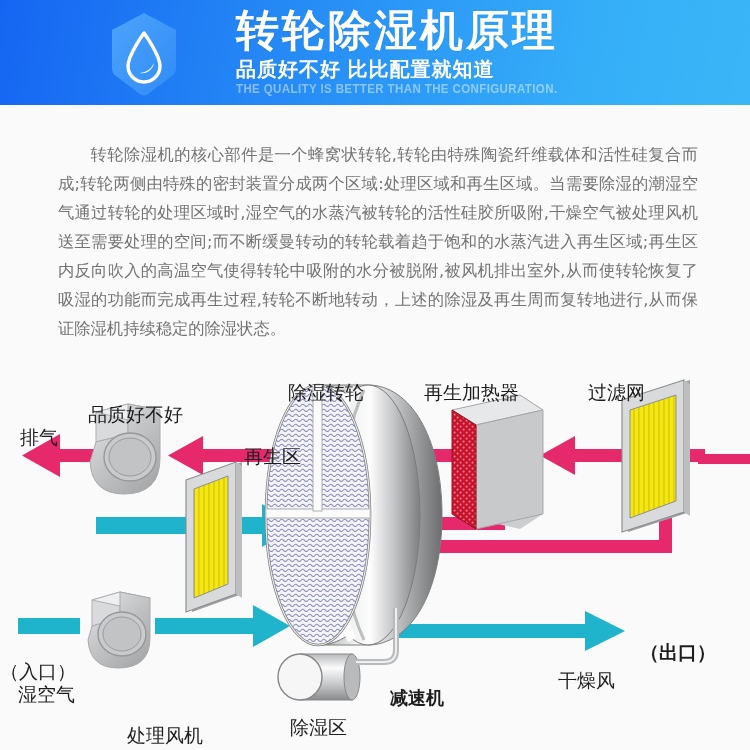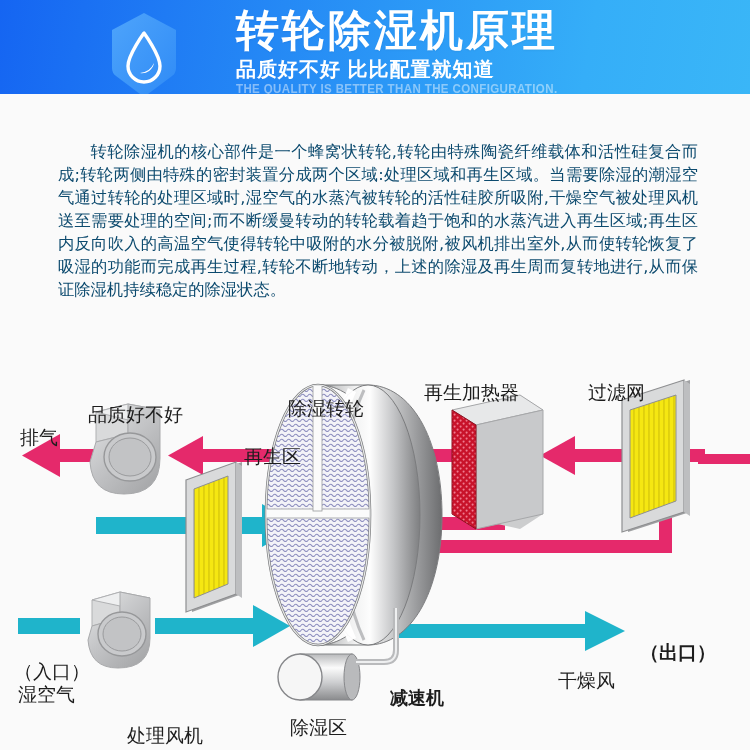--- a/index.html
+++ b/index.html
@@ -7,21 +7,21 @@
     width:750px;height:750px;
     background:#fafafa;
     font-family:"Liberation Sans","DejaVu Sans",sans-serif;
     overflow:hidden;
     position:relative;
   }
   #page{position:relative;width:750px;height:750px;background:#fafafa;overflow:hidden;}
 
   
   .header{
-    position:absolute;left:0;top:0;width:750px;height:94px;
+    position:absolute;left:0;top:0;width:750px;height:105px;
     background:linear-gradient(100deg,#1565f2 0%,#1f7bf4 22%,#2a95f6 50%,#35aef8 78%,#3ab6f7 100%);
     overflow:hidden;
   }
   .hex-badge{
     position:absolute;left:106px;top:11px;width:76px;height:88px;
   }
   .hex-badge svg{display:block;}
   .header-text{
     position:absolute;left:236px;top:4px;width:510px;height:110px;
   }
@@ -36,21 +36,21 @@
   }
   .title-eng{
     font-size:12px;line-height:15px;color:rgba(255,255,255,.45);
     font-weight:bold;letter-spacing:.4px;margin:0;padding:0;white-space:nowrap;
     transform:scaleX(.96);transform-origin:left center;
   }
 
   
   .article{
     position:absolute;left:58px;top:140px;width:640px;
-    font-size:16.3px;line-height:23px;color:#0c4a6e;
+    font-size:16.3px;line-height:29px;color:#737373;
     text-align:justify;text-indent:2em;
     font-family:"DejaVu Sans","Liberation Sans",sans-serif;
   }
 
   
   .diagram{position:absolute;left:0;top:362px;width:750px;height:388px;}
   .diagram svg{display:block;}
   .dlabel{
     position:absolute;color:#1d1d1d;font-size:19px;line-height:22px;
     font-family:"DejaVu Sans","Liberation Sans",sans-serif;
@@ -259,24 +259,24 @@
         <path d="M92 238 L120 230 L150 236 L120 244 Z" fill="#eeeff0" stroke="#b0b1b3" stroke-width="1"></path>
         <path d="M120 230 L150 236 L150 276 Q150 306 118 306 Q90 306 88 278 L92 264 L120 256 Z" fill="url(#fanG)" stroke="#a9aaac" stroke-width="1"></path>
         <ellipse cx="122" cy="272" rx="24" ry="22" fill="#c9cacc" stroke="#97989a" stroke-width="1.4"></ellipse>
         <ellipse cx="122" cy="272" rx="19" ry="17" fill="#c2c3c5" stroke="#9a9b9d" stroke-width="1"></ellipse>
       </g>
     </svg>
 
     <div class="dlabel" style="left:20px;top:64px;">排气</div>
     <div class="dlabel" style="left:88px;top:41px;">品质好不好</div>
     <div class="dlabel" style="left:204px;top:83px;margin-left:40px;">再生区</div>
-    <div class="dlabel" style="left:288px;top:19px;margin-top:16px;">除湿转轮</div>
+    <div class="dlabel" style="left:288px;top:19px;">除湿转轮</div>
     <div class="dlabel" style="left:424px;top:19px;">再生加热器</div>
     <div class="dlabel" style="left:588px;top:19px;">过滤网</div>
-    <div class="dlabel" style="left:14px;top:298px;text-align:right;">（入口）</div>
+    <div class="dlabel" style="left:0;top:298px;text-align:right;">（入口）</div>
     <div class="dlabel" style="left:18px;top:321px;">湿空气</div>
     <div class="dlabel" style="left:127px;top:320px;margin-top:42px;">处理风机</div>
     <div class="dlabel" style="left:290px;top:354px;text-align:center;">除湿区</div>
     <div class="dlabel small" style="left:390px;top:325px;font-weight:bold;">减速机</div>
     <div class="dlabel" style="left:558px;top:307px;">干燥风</div>
     <div class="dlabel" style="left:640px;top:279px;font-weight:bold;">（出口）</div>
   </div>
 
 </div>
 

